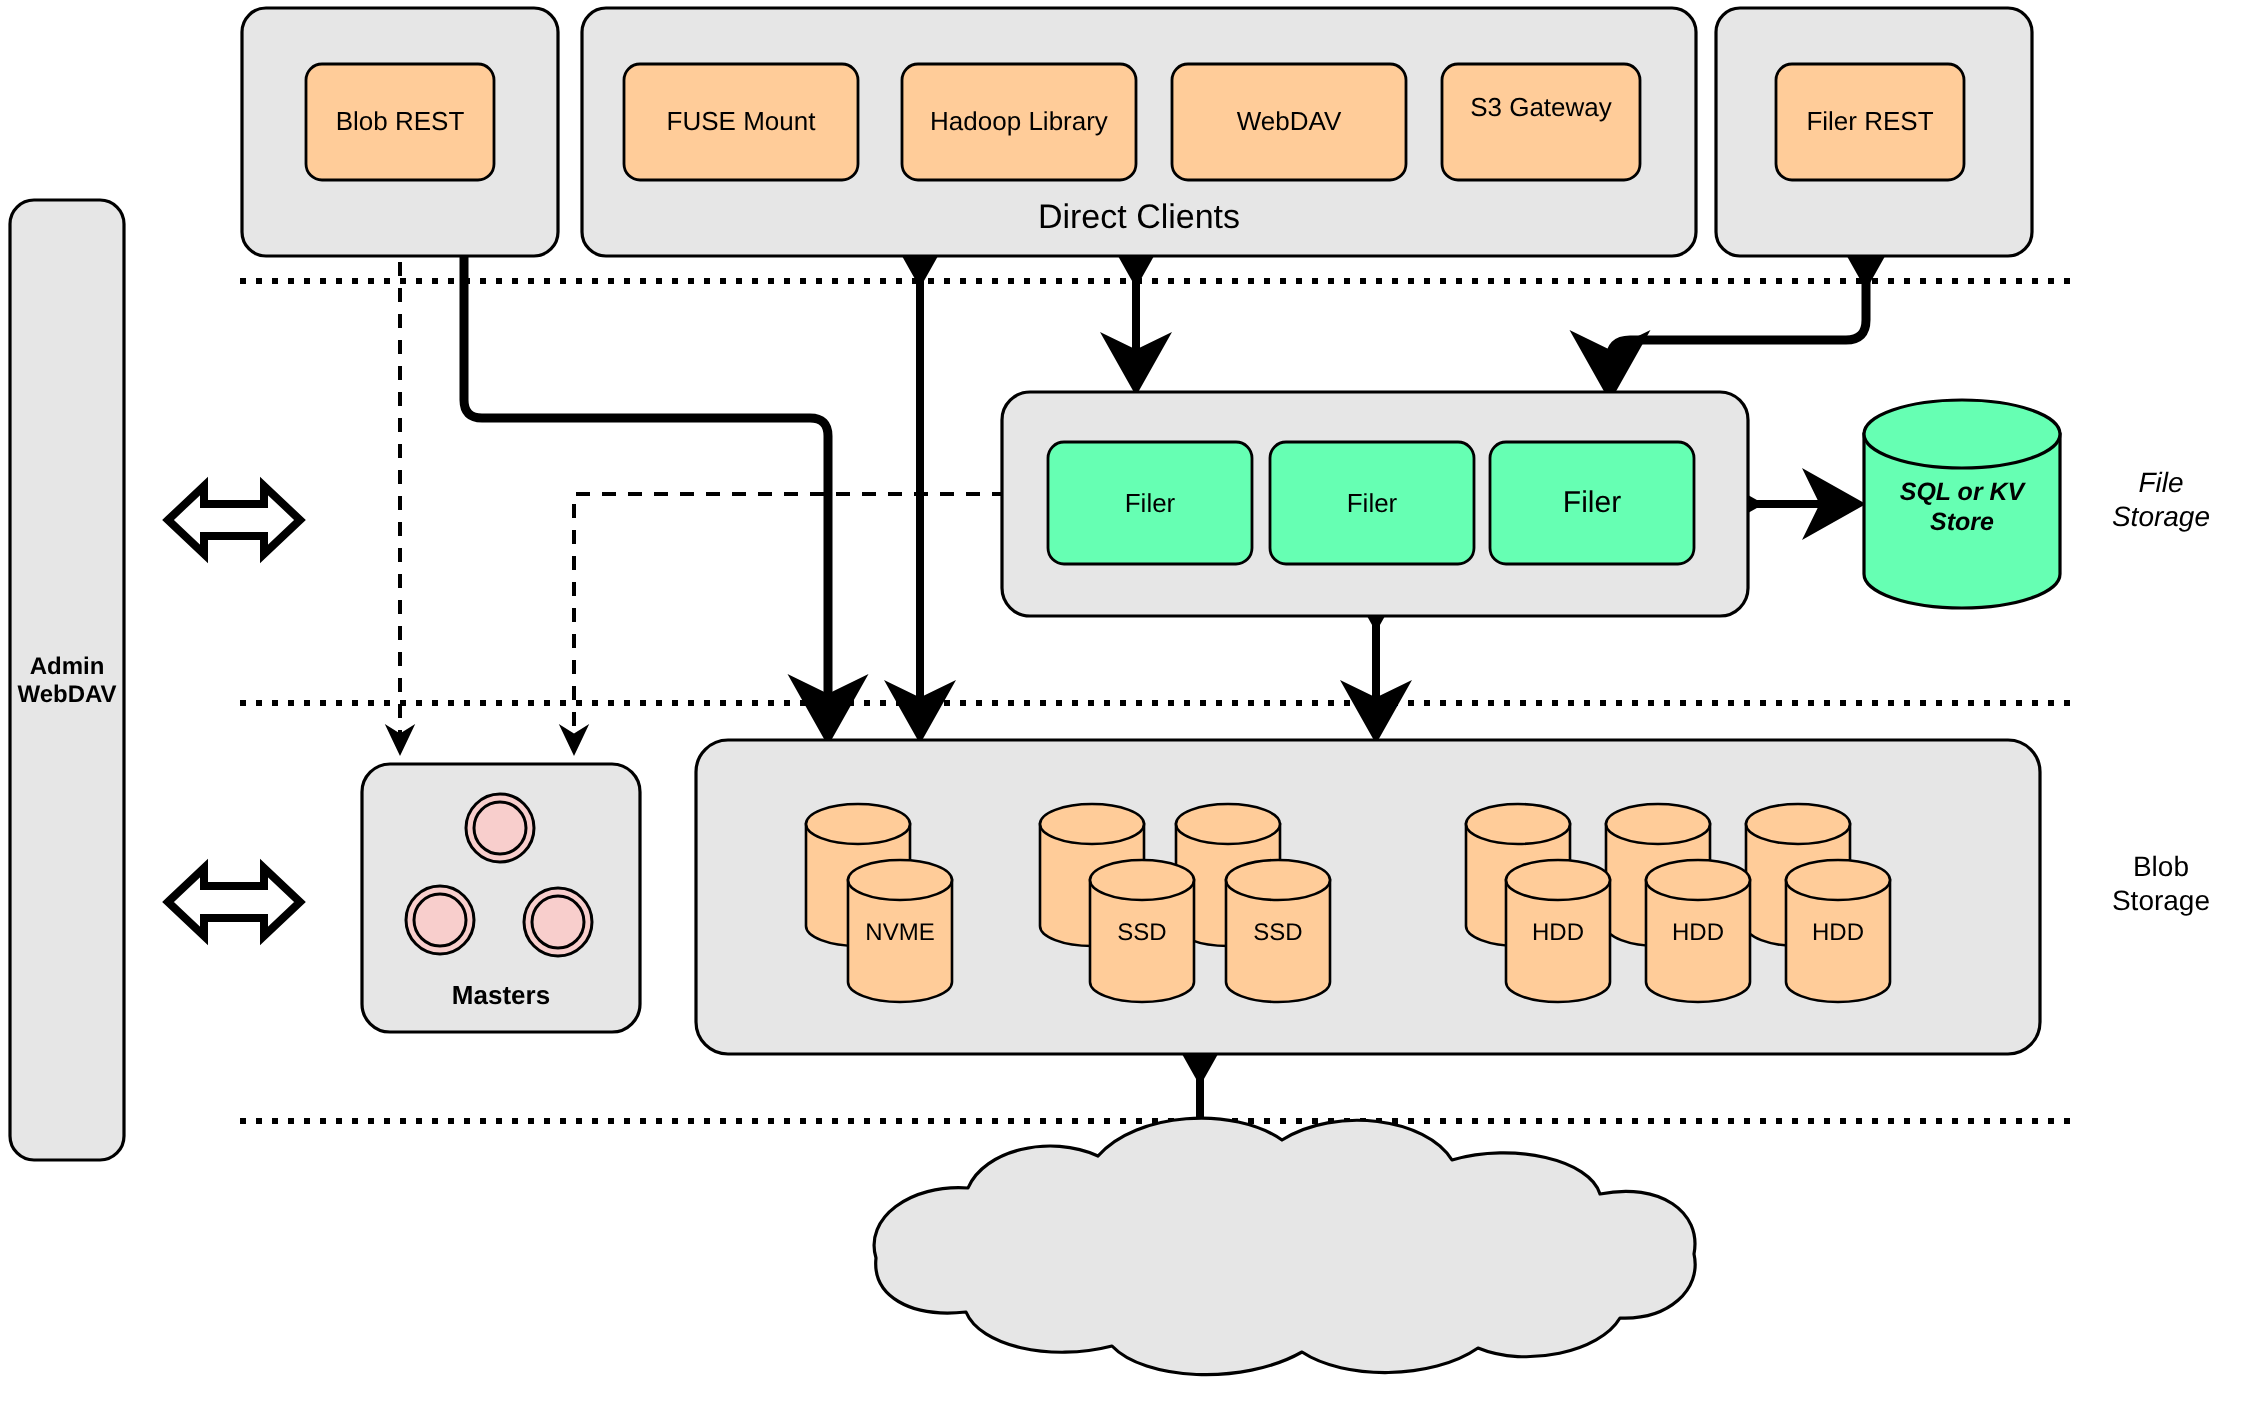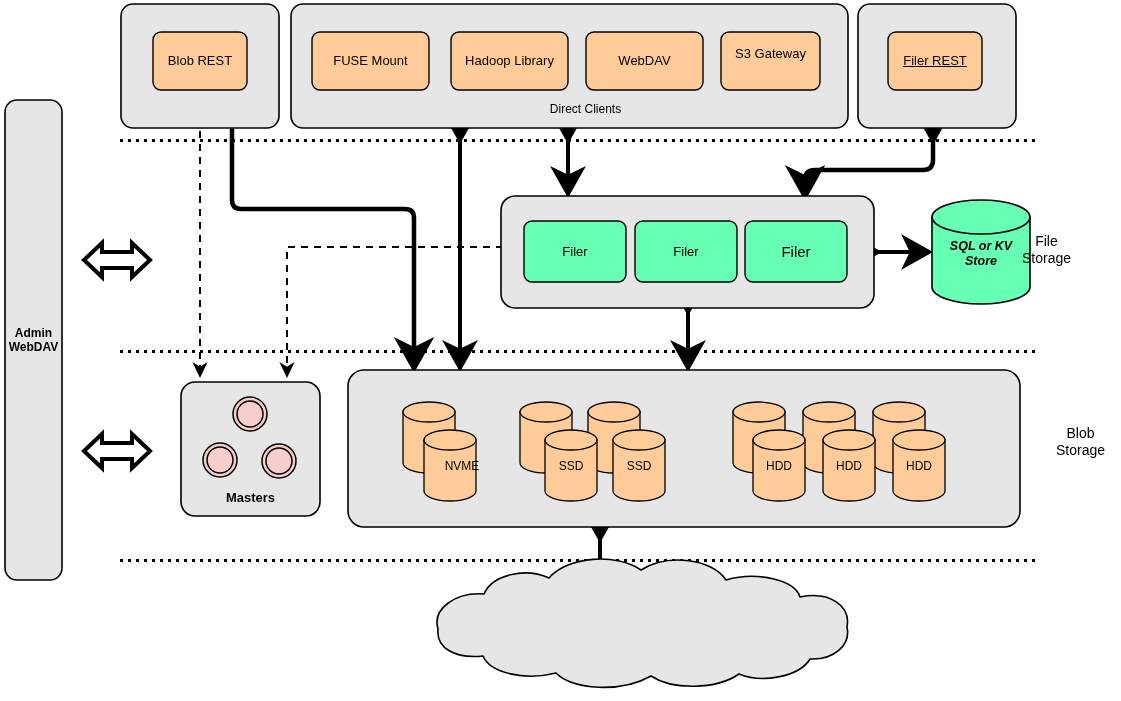--- a/index.html
+++ b/index.html
@@ -20,21 +20,21 @@
     line-height:1.18;
     white-space:pre-line;
     pointer-events:none;
   }
   .lbl-box{
     display:flex;align-items:center;justify-content:center;
     font-size:13px;
   }
   .lbl-bold{font-weight:bold;}
   .side-label{font-size:14px;color:#000;}
-  .group-caption{font-size:12px;margin-left:16px;}
+  .group-caption{font-size:17px;}
 </style>
 </head>
 <body>
 
 <div id="stage">
 
   <svg class="layer" id="svg-lines" viewBox="0 0 1121 701">
     <defs>
       <marker id="ah" markerWidth="10" markerHeight="10" refX="6" refY="5" orient="auto" markerUnits="strokeWidth">
         <path d="M0,0.6 L8.5,5 L0,9.4 L2.2,5 Z" fill="#000"></path>
@@ -189,37 +189,37 @@
 
   <div class="lbl lbl-box" style="left:153px;top:32px;width:94px;height:58px;">Blob REST</div>
 
   <div class="lbl lbl-box" style="left:312px;top:32px;width:117px;height:58px;">FUSE Mount</div>
   <div class="lbl lbl-box" style="left:451px;top:32px;width:117px;height:58px;">Hadoop Library</div>
   <div class="lbl lbl-box" style="left:586px;top:32px;width:117px;height:58px;">WebDAV</div>
   <div class="lbl lbl-box" style="left:721px;top:32px;width:99px;height:43px;">S3 Gateway</div>
 
   <div class="lbl lbl-box group-caption" style="left:291px;top:100px;width:557px;height:18px;">Direct Clients</div>
 
-  <div class="lbl lbl-box" style="left:888px;top:32px;width:94px;height:58px;text-decoration:underline;">Filer REST</div>
+  <div class="lbl lbl-box" style="left:888px;top:32px;width:94px;height:58px;">Filer REST</div>
 
   <div class="lbl lbl-box" style="left:524px;top:221px;width:102px;height:61px;">Filer</div>
   <div class="lbl lbl-box" style="left:635px;top:221px;width:102px;height:61px;">Filer</div>
   <div class="lbl lbl-box" style="left:745px;top:221px;width:102px;height:61px;font-size:15px;">Filer</div>
 
   <div class="lbl lbl-box lbl-bold" style="left:932px;top:228px;width:98px;height:52px;font-size:12.5px;font-style:italic;">SQL or KV
 Store</div>
 
-  <div class="lbl lbl-box side-label" style="left:1006px;top:228px;width:81px;height:44px;">File
+  <div class="lbl lbl-box side-label" style="left:1040px;top:228px;width:81px;height:44px;font-style:italic;">File
 Storage</div>
   <div class="lbl lbl-box side-label" style="left:1040px;top:420px;width:81px;height:44px;text-align:center;">Blob
 Storage</div>
 
   <div class="lbl lbl-box lbl-bold" style="left:181px;top:488px;width:139px;height:20px;">Masters</div>
 
-  <div class="lbl lbl-box" style="left:424px;top:450px;width:52px;height:32px;font-size:12px;padding-left:12px;">NVME</div>
+  <div class="lbl lbl-box" style="left:424px;top:450px;width:52px;height:32px;font-size:12px;">NVME</div>
   <div class="lbl lbl-box" style="left:545px;top:450px;width:52px;height:32px;font-size:12px;">SSD</div>
   <div class="lbl lbl-box" style="left:613px;top:450px;width:52px;height:32px;font-size:12px;">SSD</div>
   <div class="lbl lbl-box" style="left:753px;top:450px;width:52px;height:32px;font-size:12px;">HDD</div>
   <div class="lbl lbl-box" style="left:823px;top:450px;width:52px;height:32px;font-size:12px;">HDD</div>
   <div class="lbl lbl-box" style="left:893px;top:450px;width:52px;height:32px;font-size:12px;">HDD</div>
 
 
 </div>
 
 </body></html>

